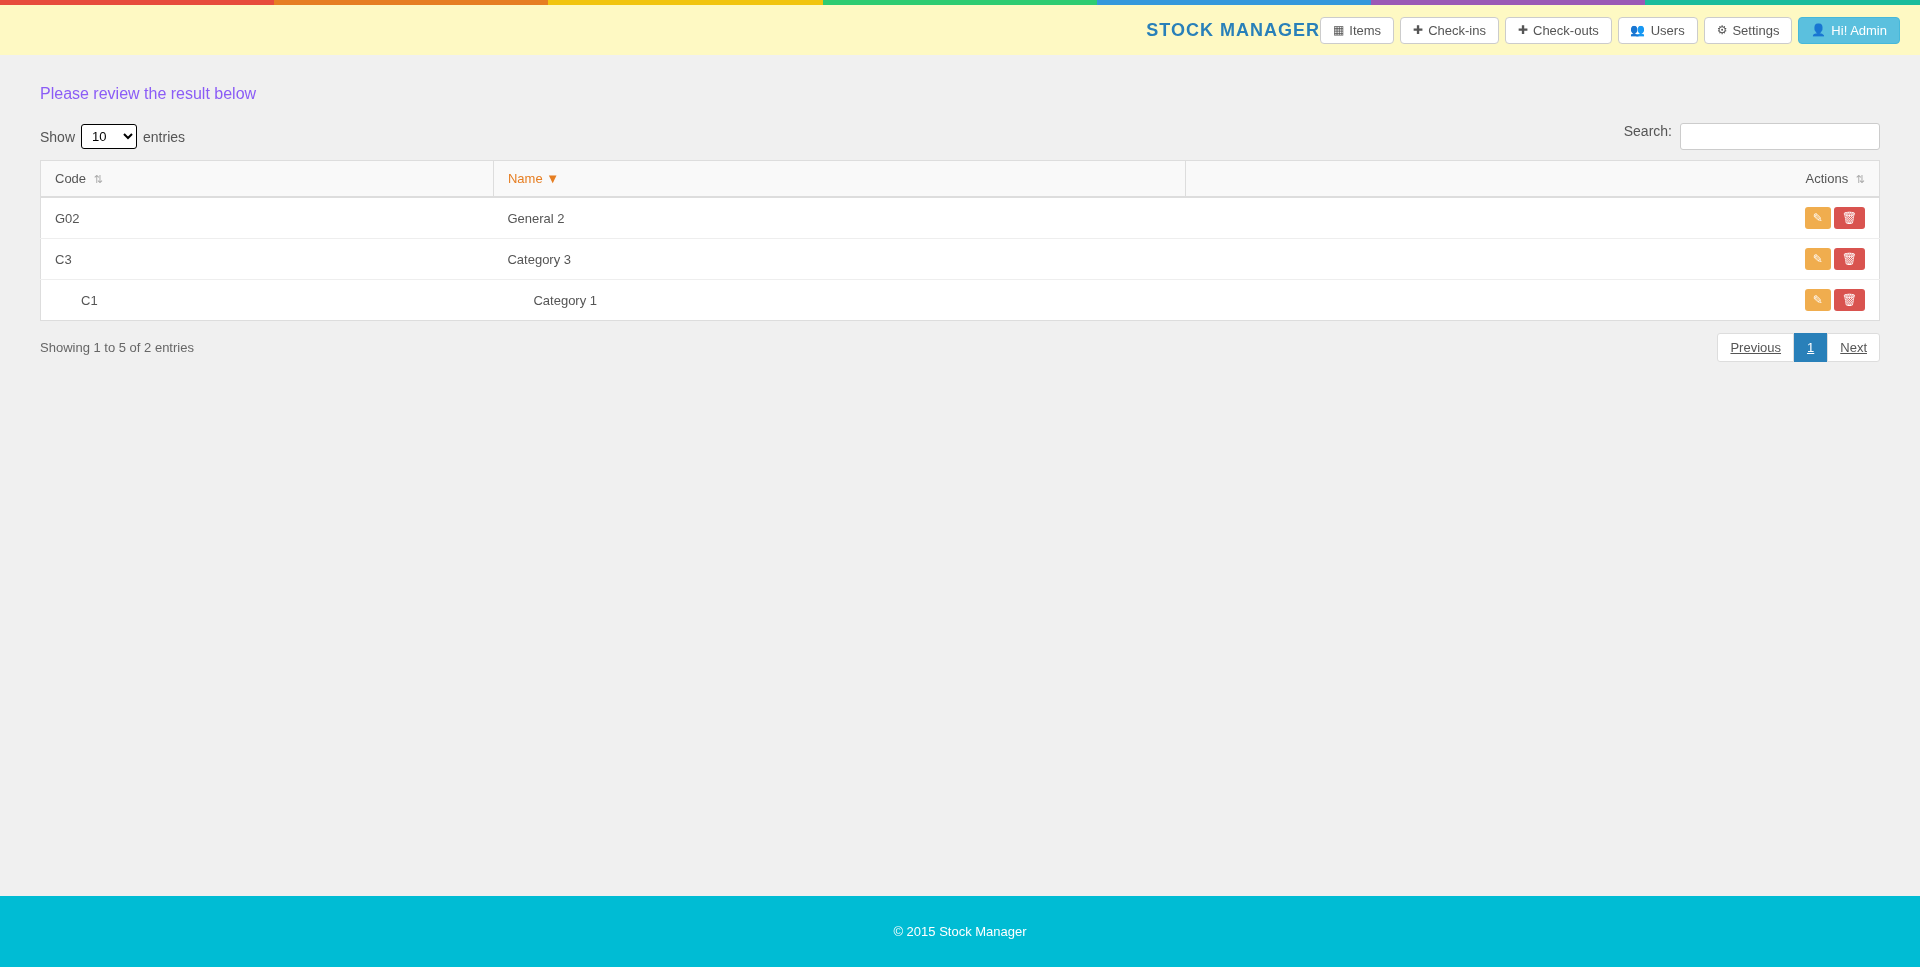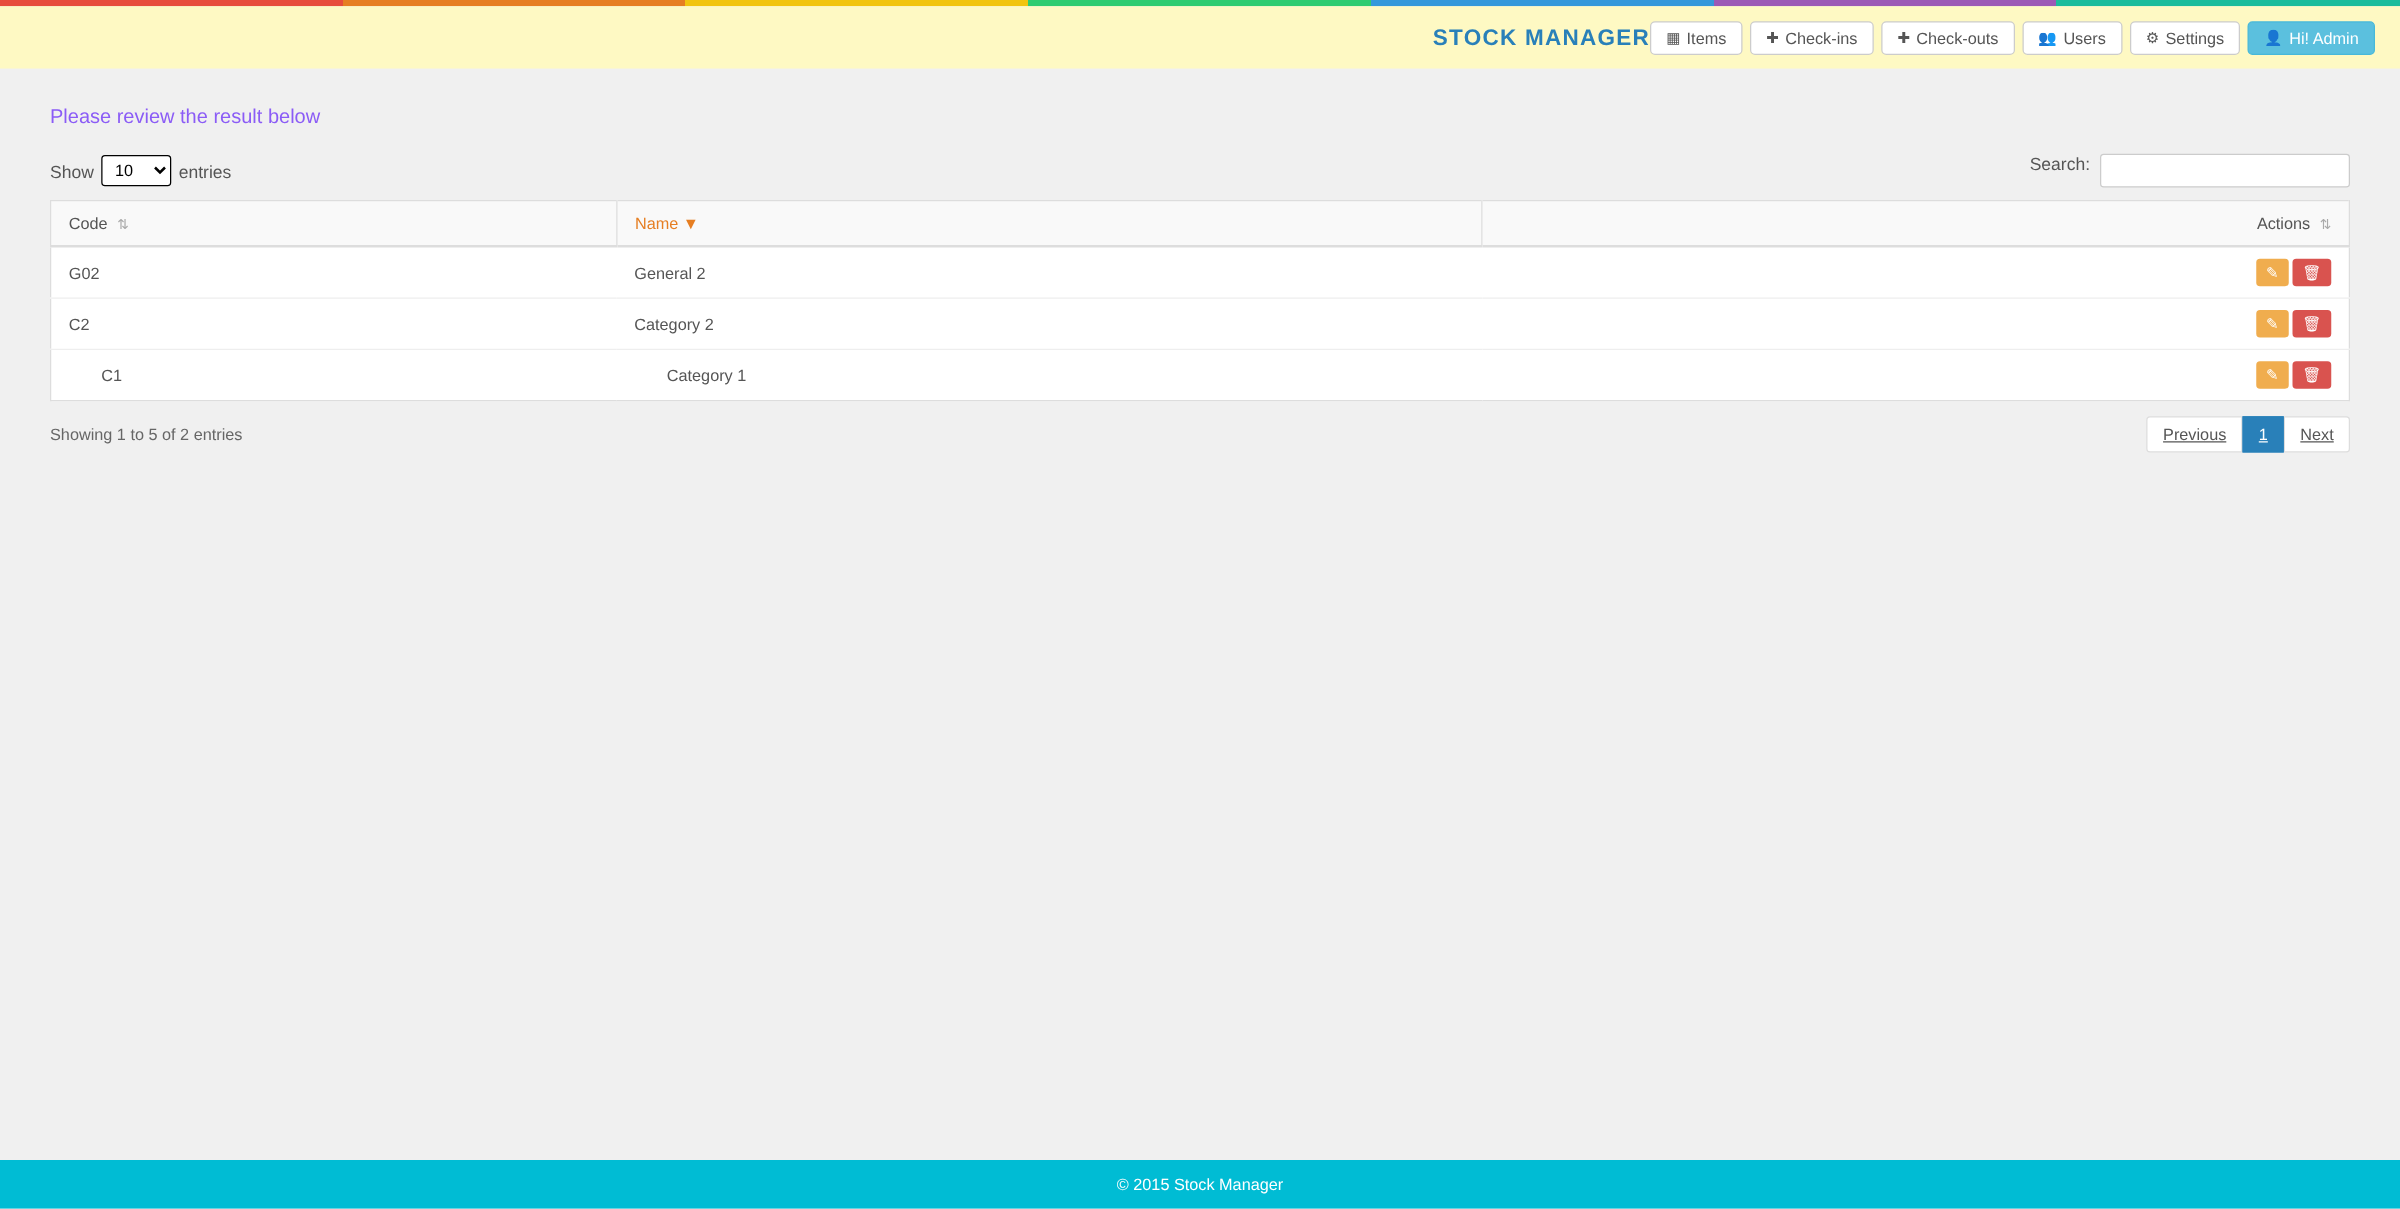--- a/index.html
+++ b/index.html
@@ -188,21 +188,21 @@
       color: #fff;
       border-color: #2980b9;
       z-index: 1;
     }
 
     
     .footer {
       background: #00bcd4;
       color: #fff;
       text-align: center;
-      padding: 12px;
+      padding: 28px;
       font-size: 13px;
     }
   </style>
 </head>
 <body>
 
 <div class="rainbow-bar"></div>
 
 <div class="header">
   <div class="brand">STOCK MANAGER</div>
@@ -271,22 +271,22 @@
         </th>
       </tr>
     </thead>
     <tbody id="table-body">
     <tr>
           <td>G02</td>
           <td>General 2</td>
           <td class="actions-cell"><button class="action-btn edit-btn">✎</button><button class="action-btn delete-btn">🗑</button></td>
         </tr>
         <tr>
-          <td>C2</td>
-          <td>Category 2</td>
+          <td>C3</td>
+          <td>Category 3</td>
           <td class="actions-cell"><button class="action-btn edit-btn">✎</button><button class="action-btn delete-btn">🗑</button></td>
         </tr>
         <tr>
           <td>C1</td>
           <td>Category 1</td>
           <td class="actions-cell"><button class="action-btn edit-btn">✎</button><button class="action-btn delete-btn">🗑</button></td>
         </tr>
       </tbody>
   </table>
 

